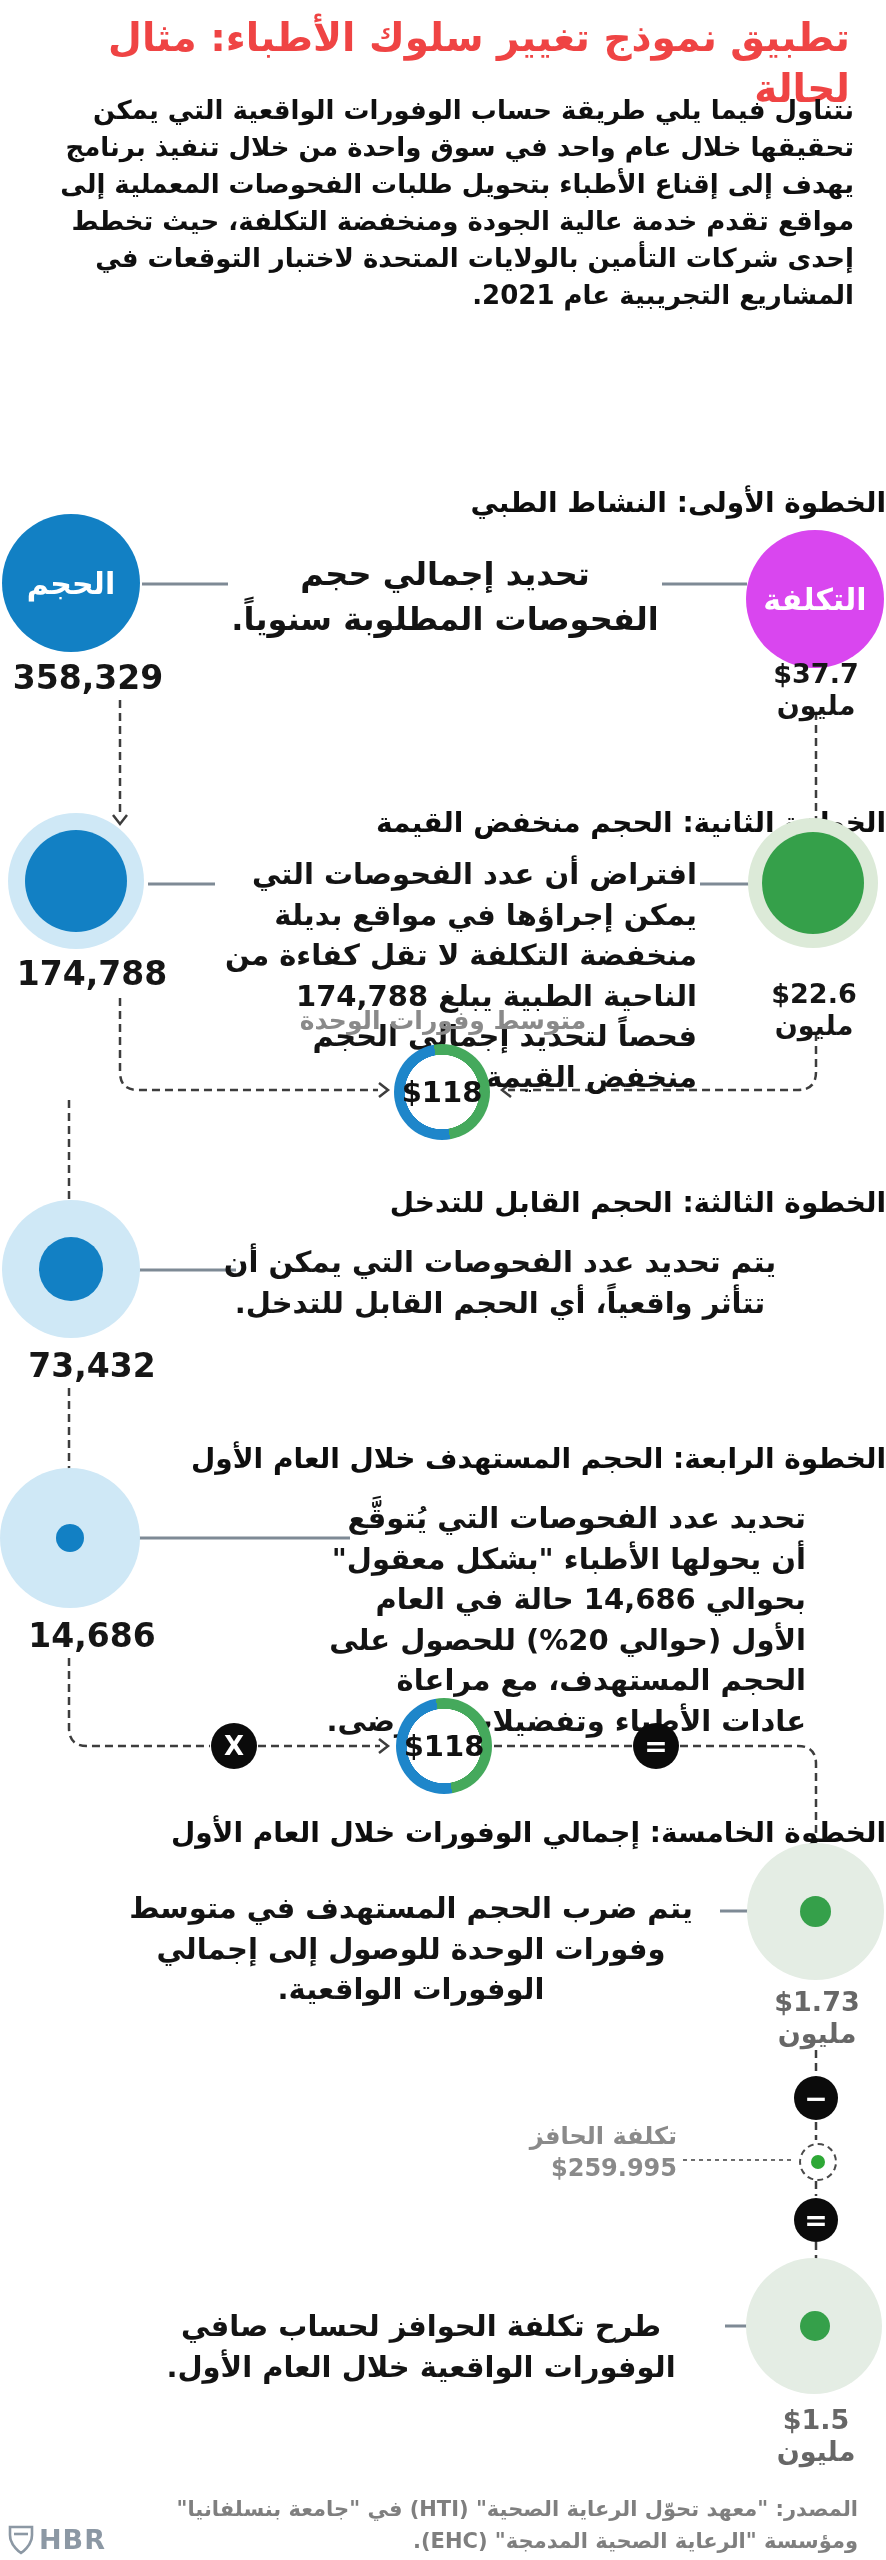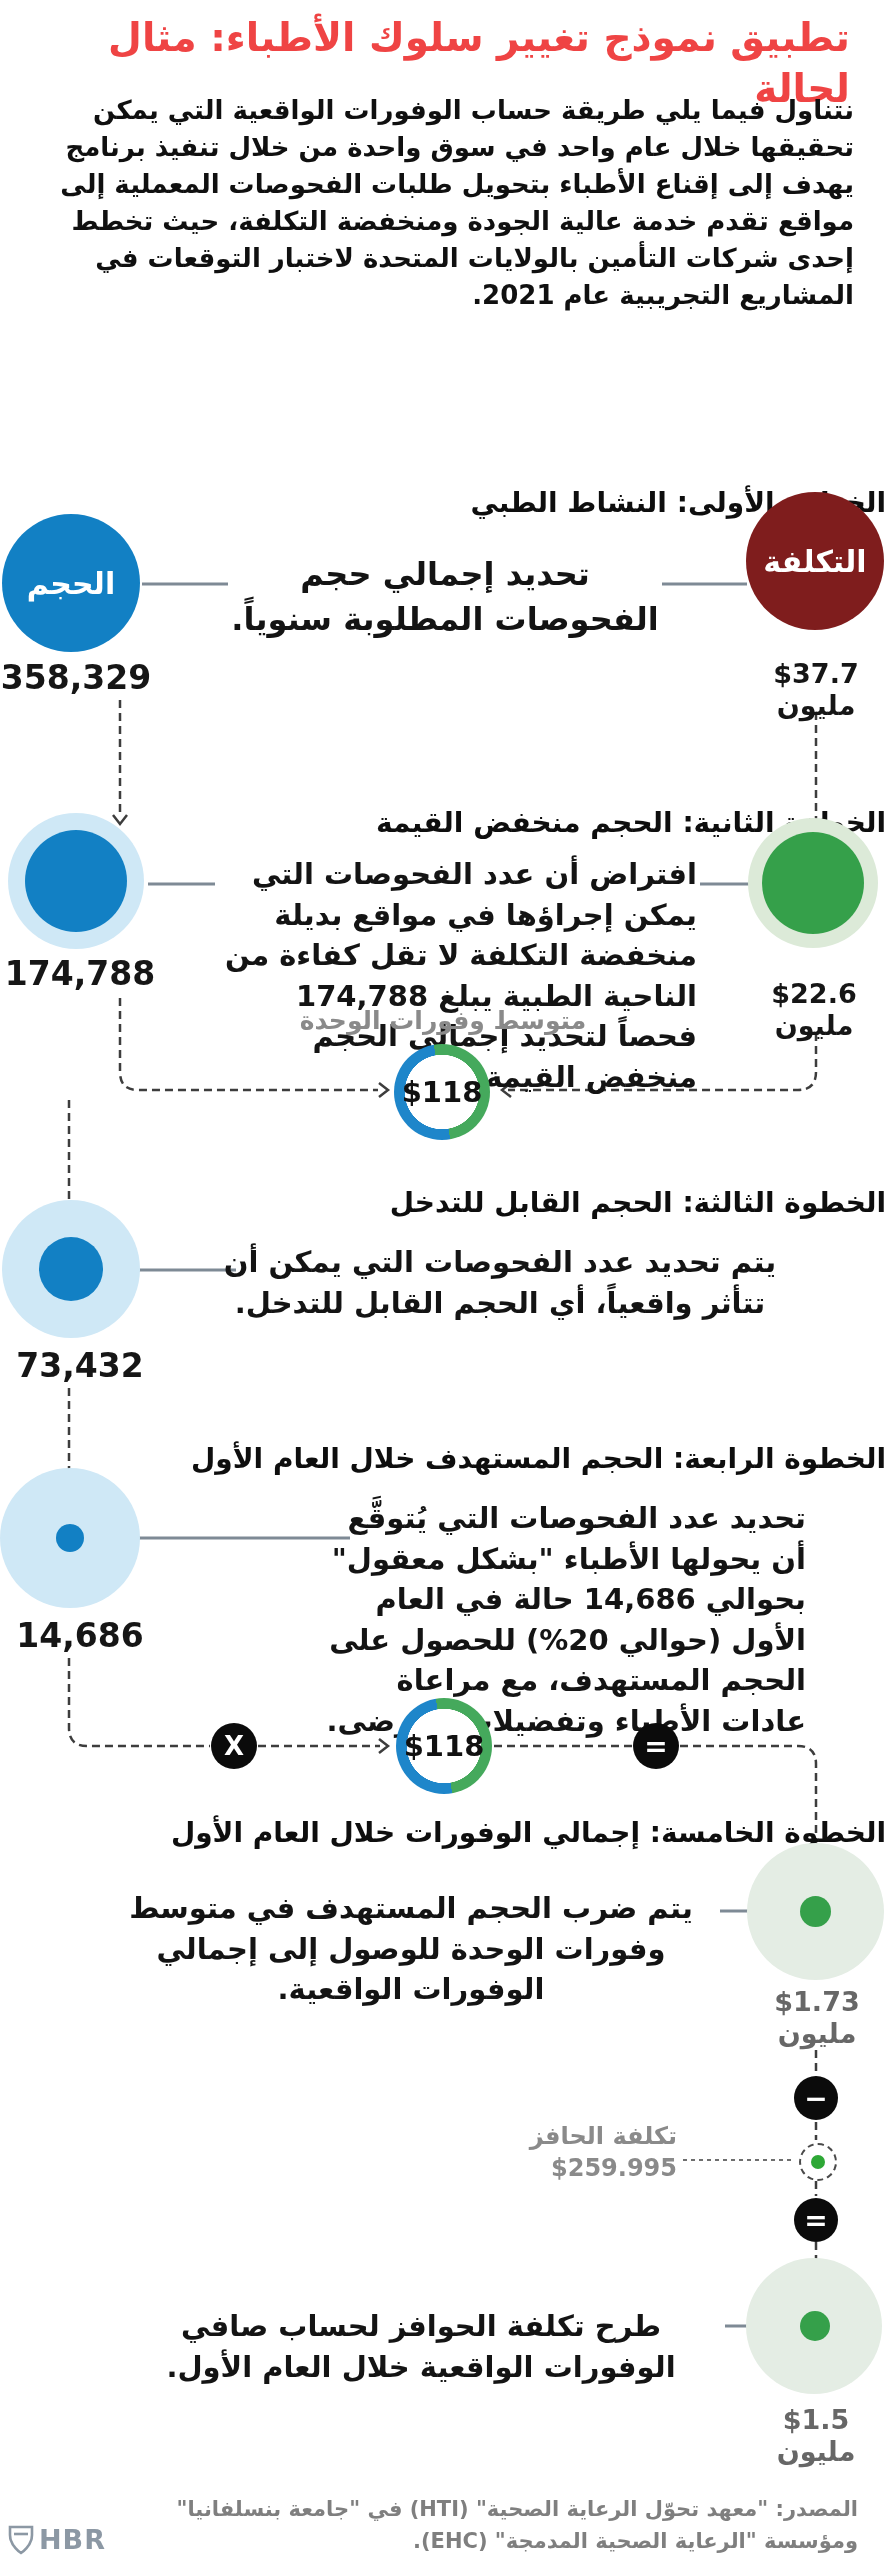--- a/index.html
+++ b/index.html
@@ -11,21 +11,21 @@
   .ltr{direction:ltr;unicode-bidi:isolate;}
   #page-title{top:12px;right:36px;left:36px;font-size:39px;font-weight:800;color:#ef4444;line-height:1.32;text-align:right;}
   #intro{top:92px;right:32px;left:18px;font-size:26px;font-weight:700;color:#101010;line-height:1.42;text-align:right;}
   .step-heading{left:0;right:0;text-align:right;font-size:28px;font-weight:800;color:#0e0e0e;line-height:1.18;}
   .step-desc{font-size:29px;font-weight:700;color:#141414;line-height:1.4;}
   .bigcircle{width:138px;height:138px;border-radius:50%;display:flex;align-items:center;justify-content:center;}
   .circle-label{color:#ffffff;font-size:30px;font-weight:800;}
   .halo{border-radius:50%;}
   .dot{border-radius:50%;position:absolute;}
   .value{font-weight:800;color:#161616;}
-  .value-num{font-size:33px;}
+  .value-num{font-size:33px;margin-left:12px;}
   .value-money{font-size:27px;line-height:1.18;}
   .gray-val{color:#676767;}
   .ring{border-radius:50%;display:flex;align-items:center;justify-content:center;font-size:29px;font-weight:800;color:#111;
         background:radial-gradient(closest-side,#ffffff 0 77%,transparent 78%),conic-gradient(from -10deg,#45a95c 0 180deg,#1e86ca 180deg 360deg);}
   .opcircle{border-radius:50%;background:#0b0b0b;color:#ffffff;display:flex;align-items:center;justify-content:center;font-weight:800;}
   .unit-label{color:#8a8a8a;font-size:25px;font-weight:800;left:0;right:0;text-align:center;}
   .incentive{color:#8a8a8a;font-size:24px;font-weight:800;line-height:1.35;text-align:right;}
   .dashed-circle{border:2.5px dashed #4a4a4a;border-radius:50%;}
   #source{right:28px;left:160px;font-size:21px;font-weight:700;color:#7f7f7f;line-height:1.5;text-align:right;}
   #hbr-logo{left:8px;top:2524px;display:flex;align-items:center;gap:5px;direction:ltr;}
@@ -80,21 +80,21 @@
     </g>
   </svg>
 
   <div class="abs" id="page-title">تطبيق نموذج تغيير سلوك الأطباء: مثال لحالة</div>
   <div class="abs" id="intro">نتناول فيما يلي طريقة حساب الوفورات الواقعية التي يمكن تحقيقها خلال عام واحد في سوق واحدة من خلال تنفيذ برنامج يهدف إلى إقناع الأطباء بتحويل طلبات الفحوصات المعملية إلى مواقع تقدم خدمة عالية الجودة ومنخفضة التكلفة، حيث تخطط إحدى شركات التأمين بالولايات المتحدة لاختبار التوقعات في المشاريع التجريبية عام 2021.</div>
 
   <div class="abs step-heading" style="top:486px;">الخطوة الأولى: النشاط الطبي</div>
   <div class="abs bigcircle" style="left:2px;top:514px;background:#1280c4;">
     <span class="circle-label">الحجم</span>
   </div>
-  <div class="abs bigcircle" style="left:746px;top:492px;background:#7f1d1d;align-items:center;">
+  <div class="abs bigcircle" style="left:746px;top:530px;background:#d946ef;align-items:center;">
     <span class="circle-label">التكلفة</span>
   </div>
   <div class="abs step-desc center" style="left:230px;width:430px;top:552px;font-size:32px;">تحديد إجمالي حجم الفحوصات المطلوبة سنوياً.</div>
   <div class="abs value value-num center" style="left:0;width:152px;top:658px;"><span class="ltr">358,329</span></div>
   <div class="abs value value-money center" style="left:748px;width:136px;top:658px;">
     <span class="ltr" style="display:block;">$37.7</span>
     <span style="display:block;">مليون</span>
   </div>
 
   <div class="abs step-heading" style="top:806px;">الخطوة الثانية: الحجم منخفض القيمة</div>

